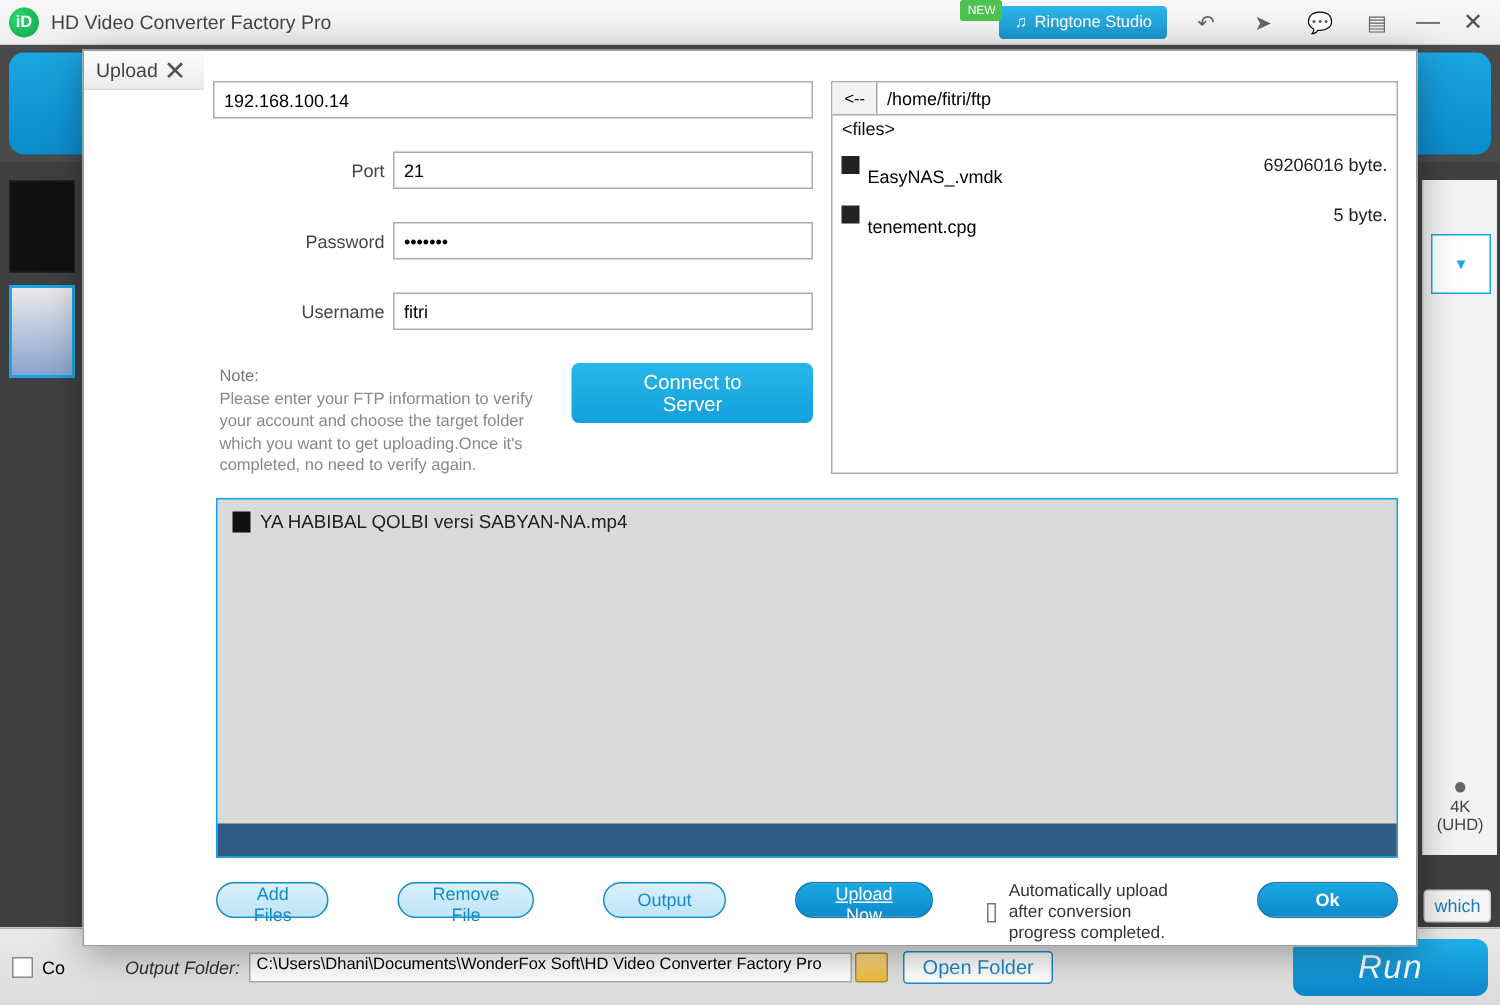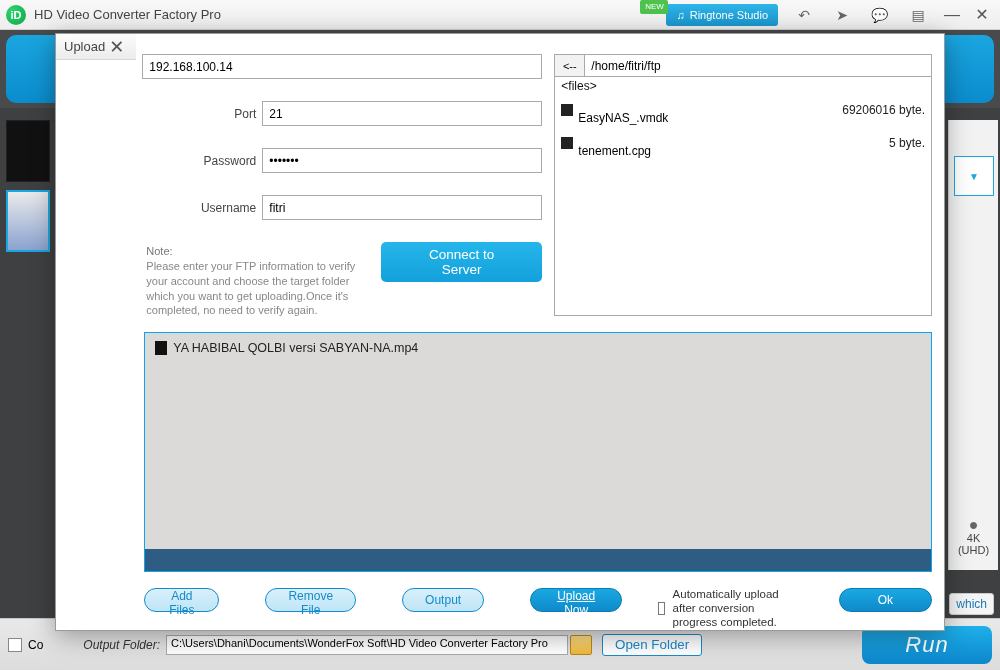--- a/index.html
+++ b/index.html
@@ -67,21 +67,21 @@
 .filelist .items { flex:1; padding:8px 10px; font-size:12.5px; color:#222;}
 .filelist .items .fi { display:flex; align-items:center; gap:6px;}
 .filelist .items .fic2 { width:12px;height:14px;background:#111;}
 .filelist .footer { height:22px; background:#2e5c82;}
 
 .modal-actions { position:absolute; left:8px; right:12px; bottom:8px; height:34px; display:flex; align-items:flex-start; gap:46px;}
 .pill { height:24px; border:1px solid #138bca; color:#138bca; background:linear-gradient(#d9f0fb,#bfe5f7); border-radius:12px; padding:0 22px; font-size:12px; cursor:pointer;}
 .pill.primary { background:linear-gradient(#1aa9e2,#0f8acb); color:#fff; border-color:#0d79b6; padding: 0 26px; text-decoration: underline;}
 .auto-up { display:flex; align-items:center; gap:8px; font-size:11.5px; color:#333; margin-left:-10px;}
 .auto-up .cb { width:13px;height:13px; border:1px solid #777; background:#fff;}
-.ok-btn { margin-left:auto; height:24px; border:1px solid #0d79b6; background:linear-gradient(#1aa9e2,#0f8acb); color:#fff; border-radius:12px; padding:0 38px; font-size:12px; cursor:pointer;}
+.ok-btn { margin-left:auto; height:24px; border:1px solid #0d79b6; background:linear-gradient(#1aa9e2,#0f8acb); color:#fff; border-radius:12px; padding:0 38px; font-size:12px; cursor:pointer;font-weight:bold;}
 
 </style>
 </head>
 <body>
 
 <div class="titlebar">
   <div class="logo">iD</div>
   <div class="title">HD Video Converter Factory Pro</div>
   <div class="spacer"></div>
   <div class="new-badge">NEW</div>

